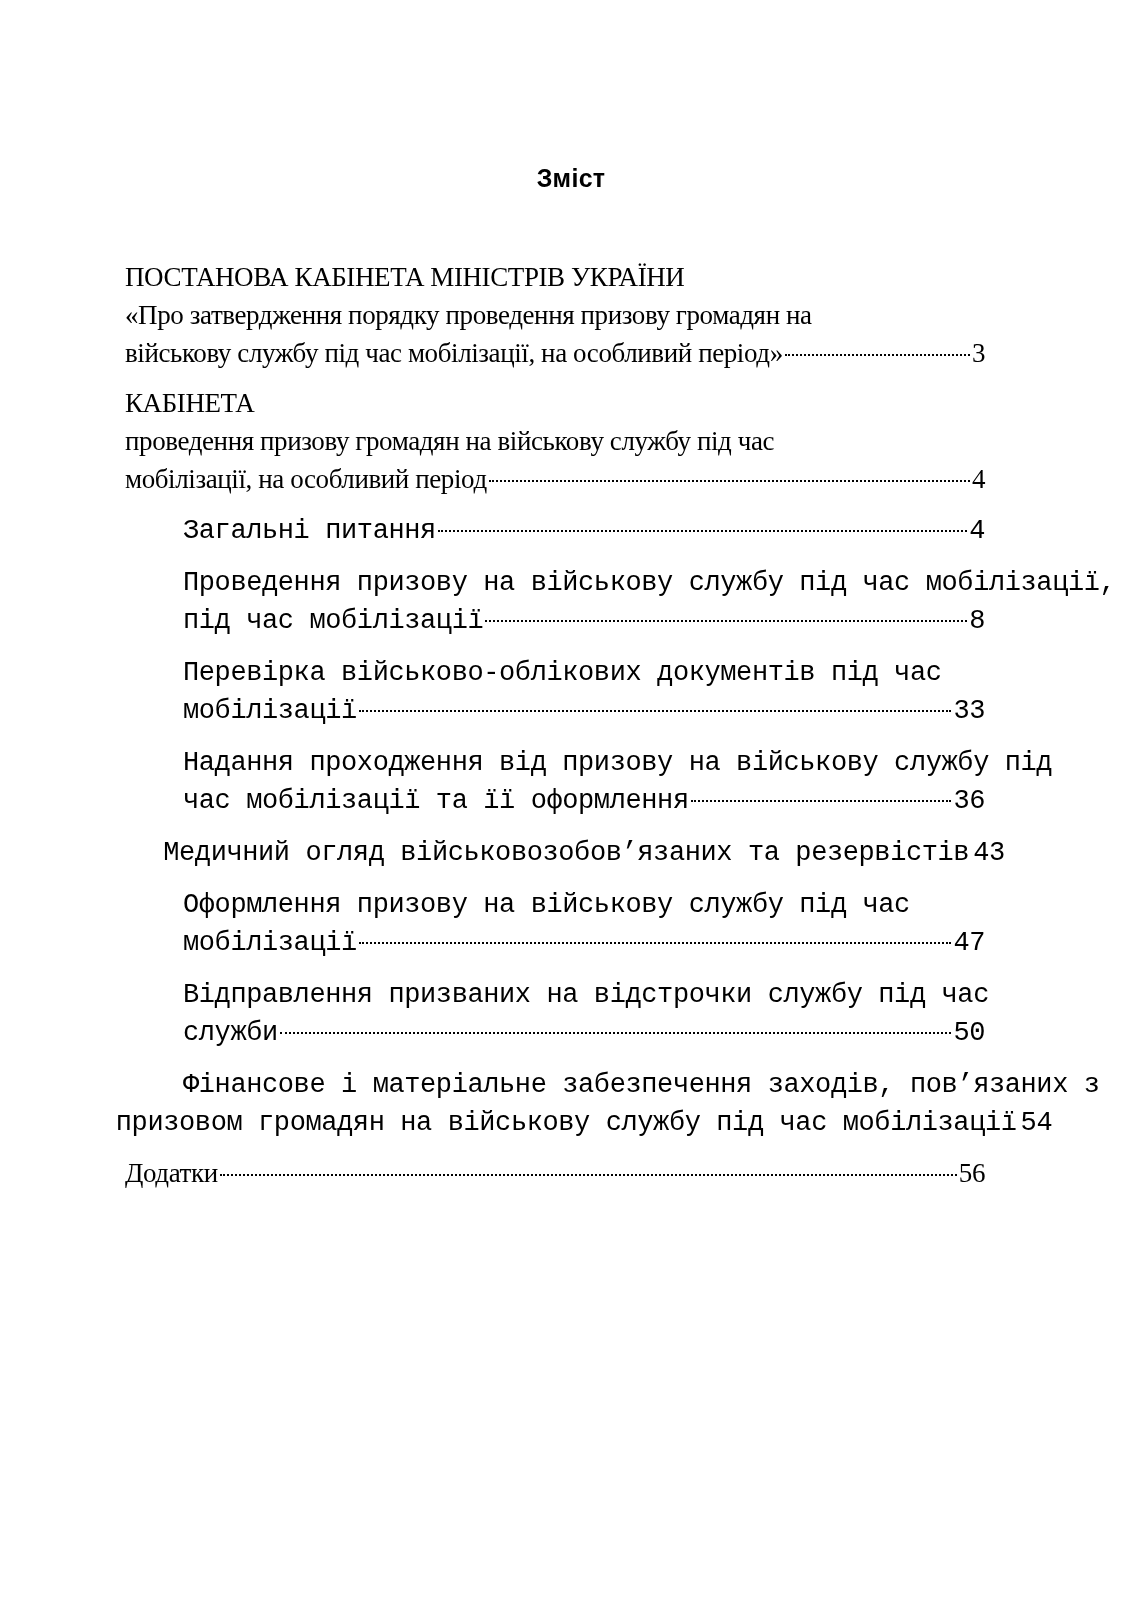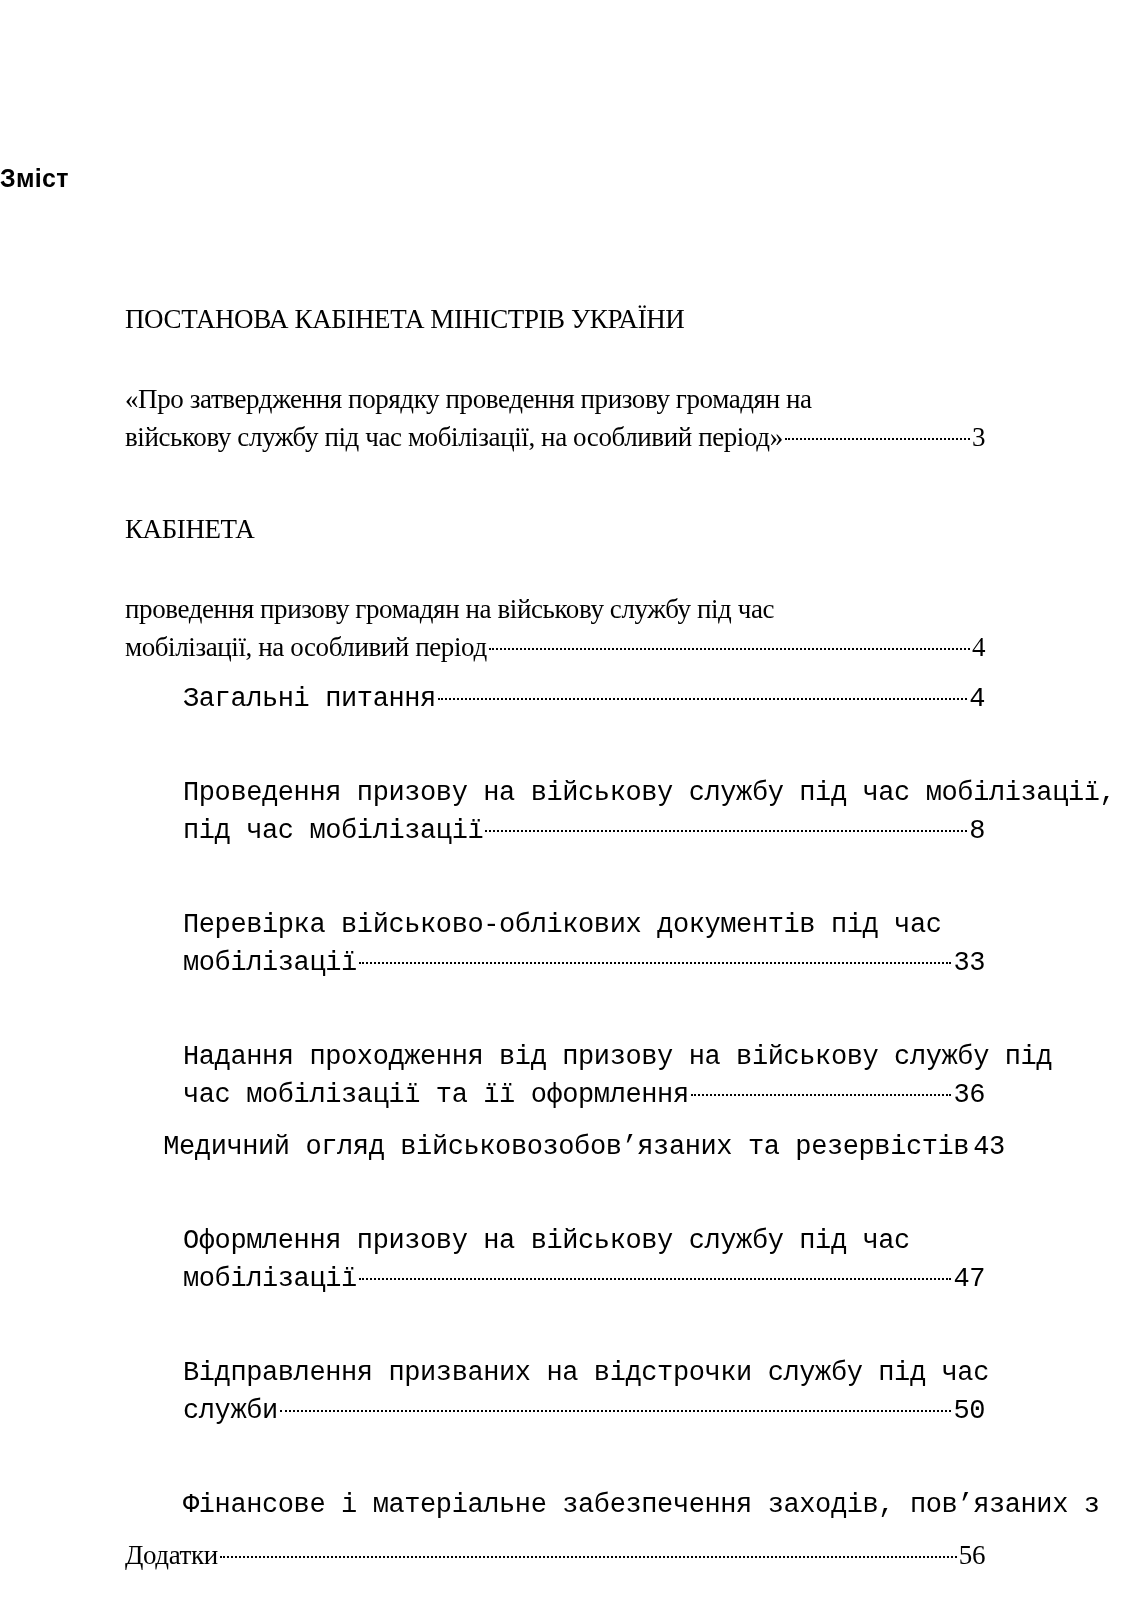--- a/index.html
+++ b/index.html
@@ -1,31 +1,31 @@
 <!DOCTYPE html>
 <html><head>
   <meta charset="utf-8">
   <style>
     html, body { margin: 0; padding: 0; background: #ffffff; }
     body { width: 1142px; height: 1615px; position: relative; overflow: hidden; color: #000; }
     .page { position: absolute; left: 0; top: 0; width: 1142px; height: 1615px; background: #fff; }
     .title {
-      position: absolute; left: 0; width: 1142px; top: 164px; 
+      position: absolute; left: 0; width: 1142px; top: 164px; text-align: center;
       font-family: "Liberation Sans", sans-serif; font-weight: bold; font-size: 25px;
       letter-spacing: 0.3px;
     }
     .toc {
       position: absolute; left: 125px; width: 860px; top: 258px;
       font-family: "Liberation Serif", serif; font-size: 27px; line-height: 38px;
       letter-spacing: -0.4px;
     }
     .entry { margin: 0; }
     .entry.top { padding-left: 0; }
     .entry.sub { padding-left: 58px; font-family: Liberation Mono, monospace; }
-    .line { display: block; white-space: nowrap; margin-top: 42px; }
+    .line { display: block; white-space: nowrap; }
     .last-line { display: flex; align-items: baseline; white-space: nowrap; justify-content: center; }
     .last-line .txt { flex: 0 0 auto; }
     .last-line .leader {
       flex: 1 1 auto; overflow: hidden; margin: 0 2px;
       border-bottom: 2px dotted #000; height: 0; position: relative; top: -6px;
     }
     .last-line .pg { flex: 0 0 auto; }
     .sp-12 { height: 12px; }
     .sp-14 { height: 14px; }
   </style>
@@ -122,20 +122,25 @@
       <div class="last-line">
         <span class="txt">служби</span>
         <span class="leader"></span>
         <span class="pg">50</span>
       </div>
     </div>
     <div class="sp-14"></div>
 
     <div class="entry sub">
       <span class="line">Фінансове і матеріальне забезпечення заходів, пов’язаних з</span>
+      <div class="last-line">
+        <span class="txt">призовом громадян на військову службу під час мобілізації</span>
+        <span class="leader"></span>
+        <span class="pg">54</span>
+      </div>
     </div>
     <div class="sp-12"></div>
 
     <div class="entry top">
       <div class="last-line">
         <span class="txt">Додатки</span>
         <span class="leader"></span>
         <span class="pg">56</span>
       </div>
     </div>

